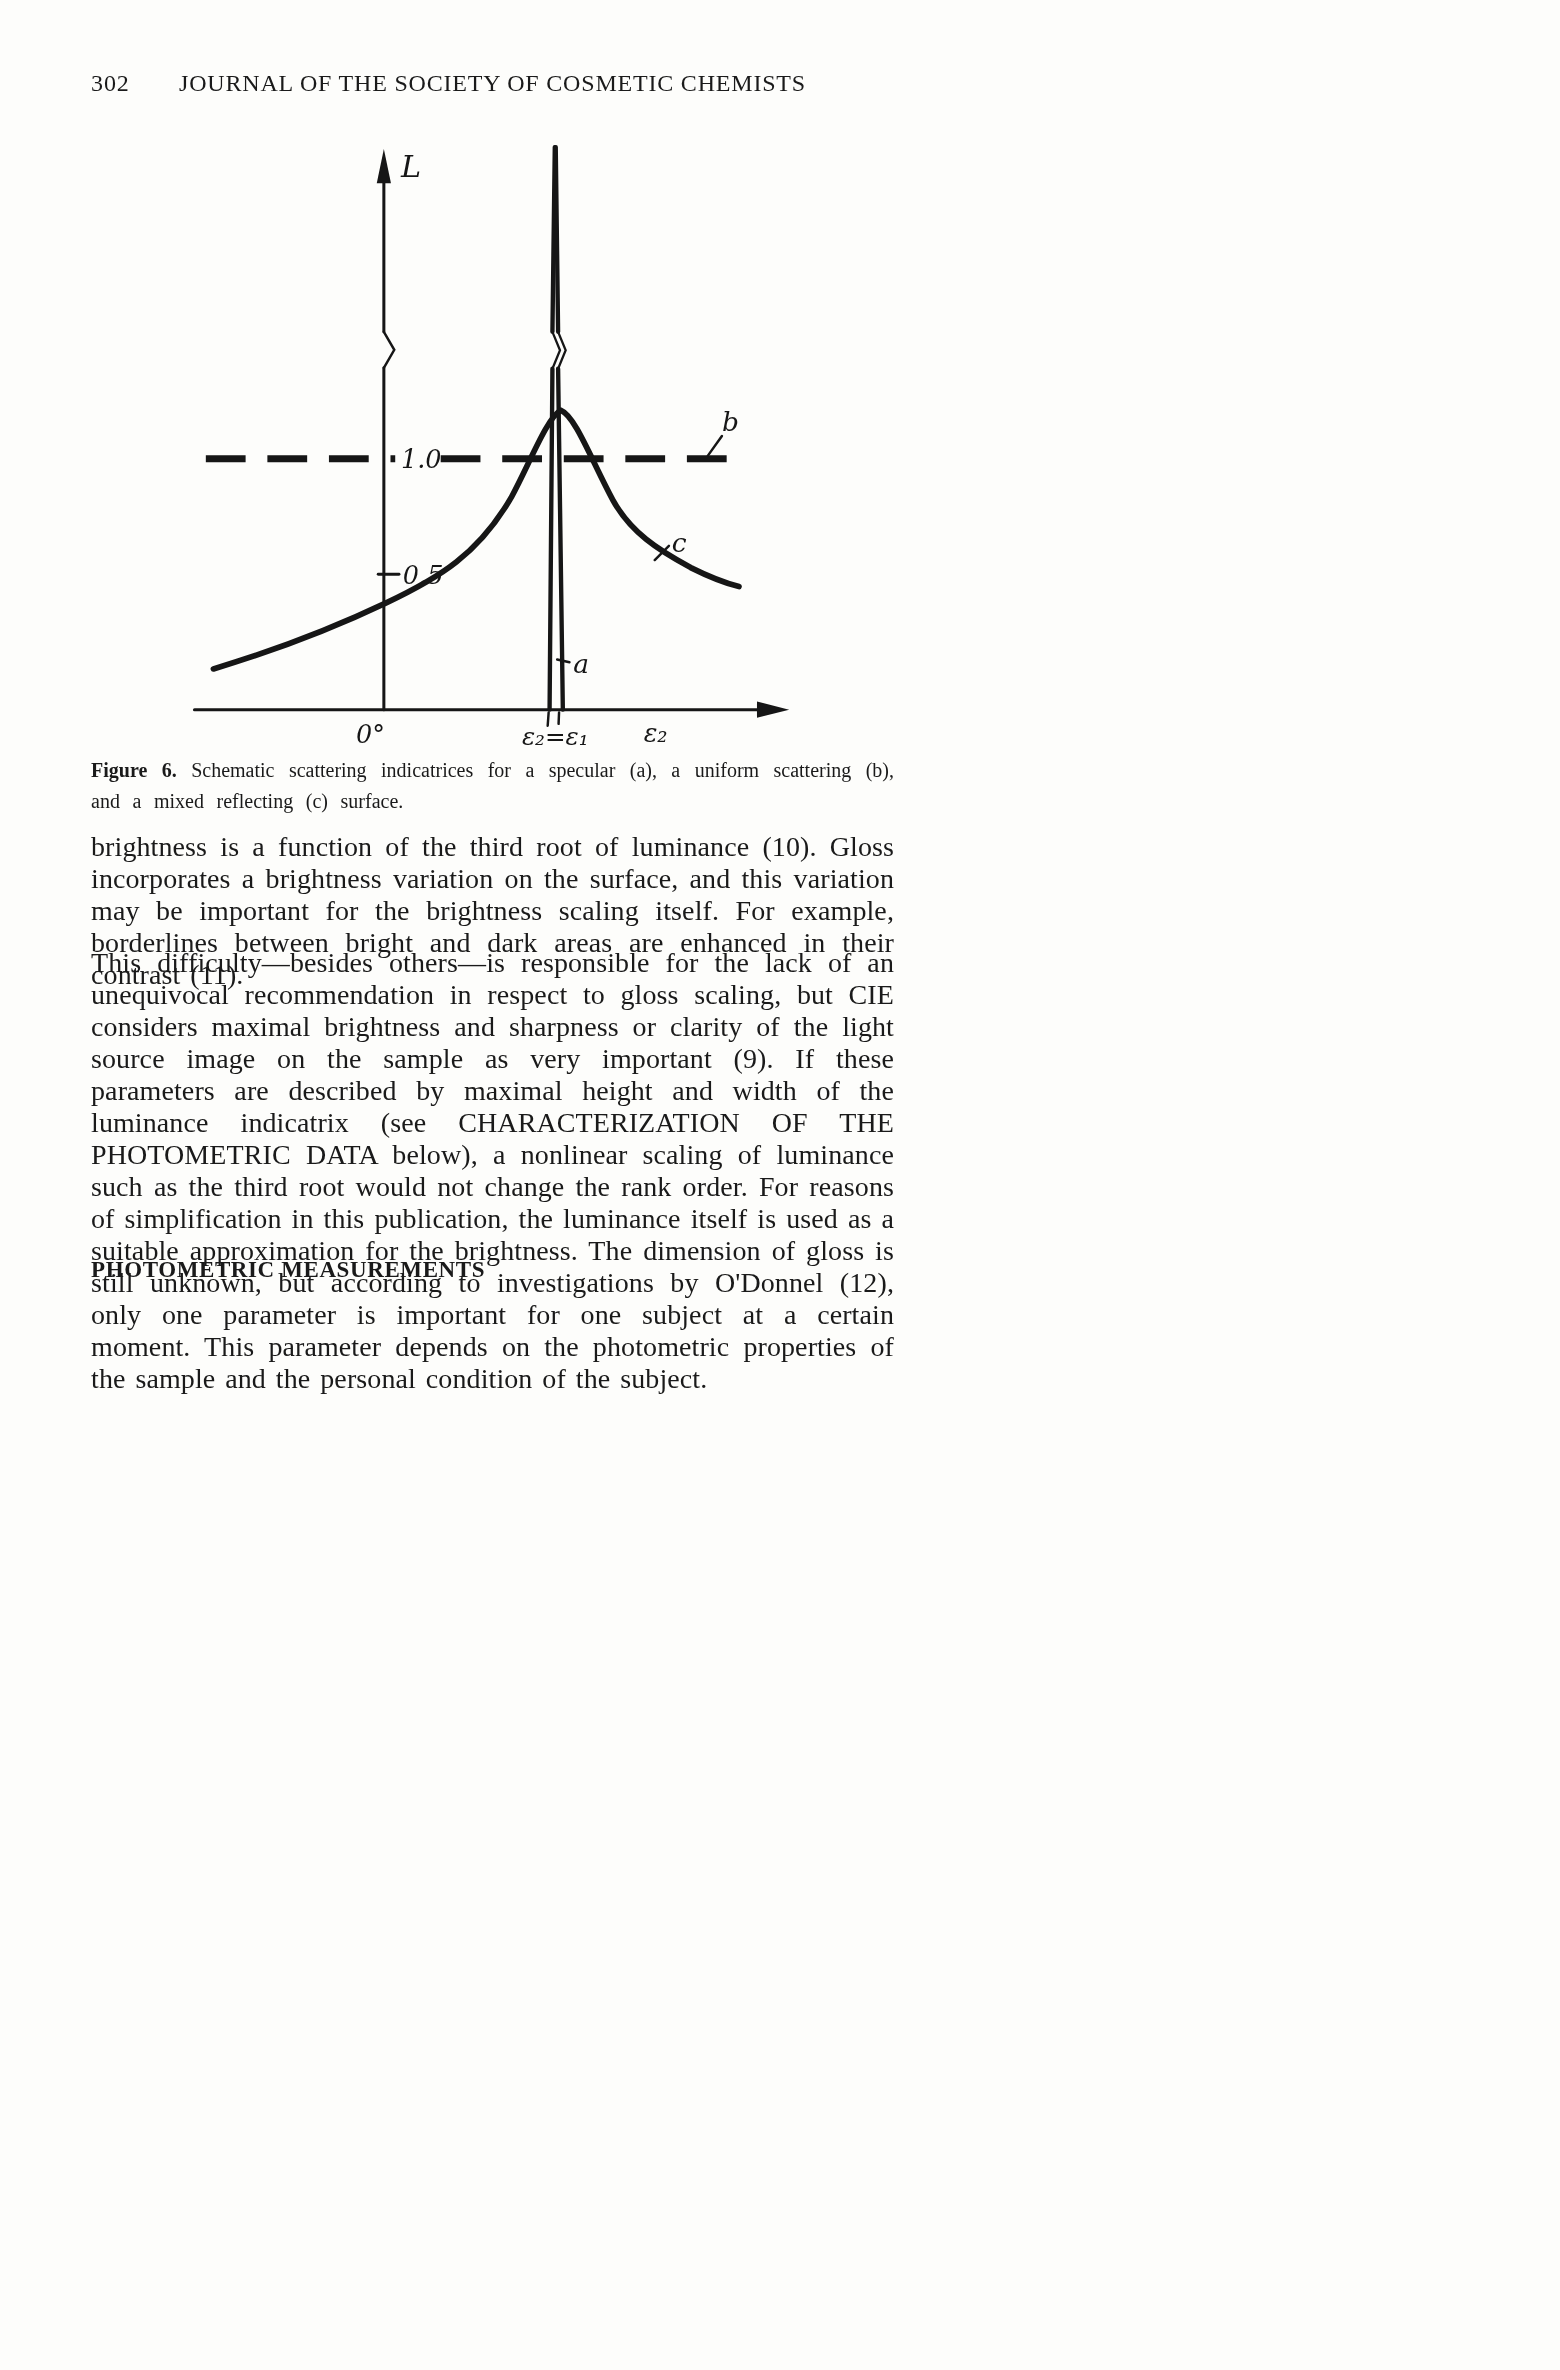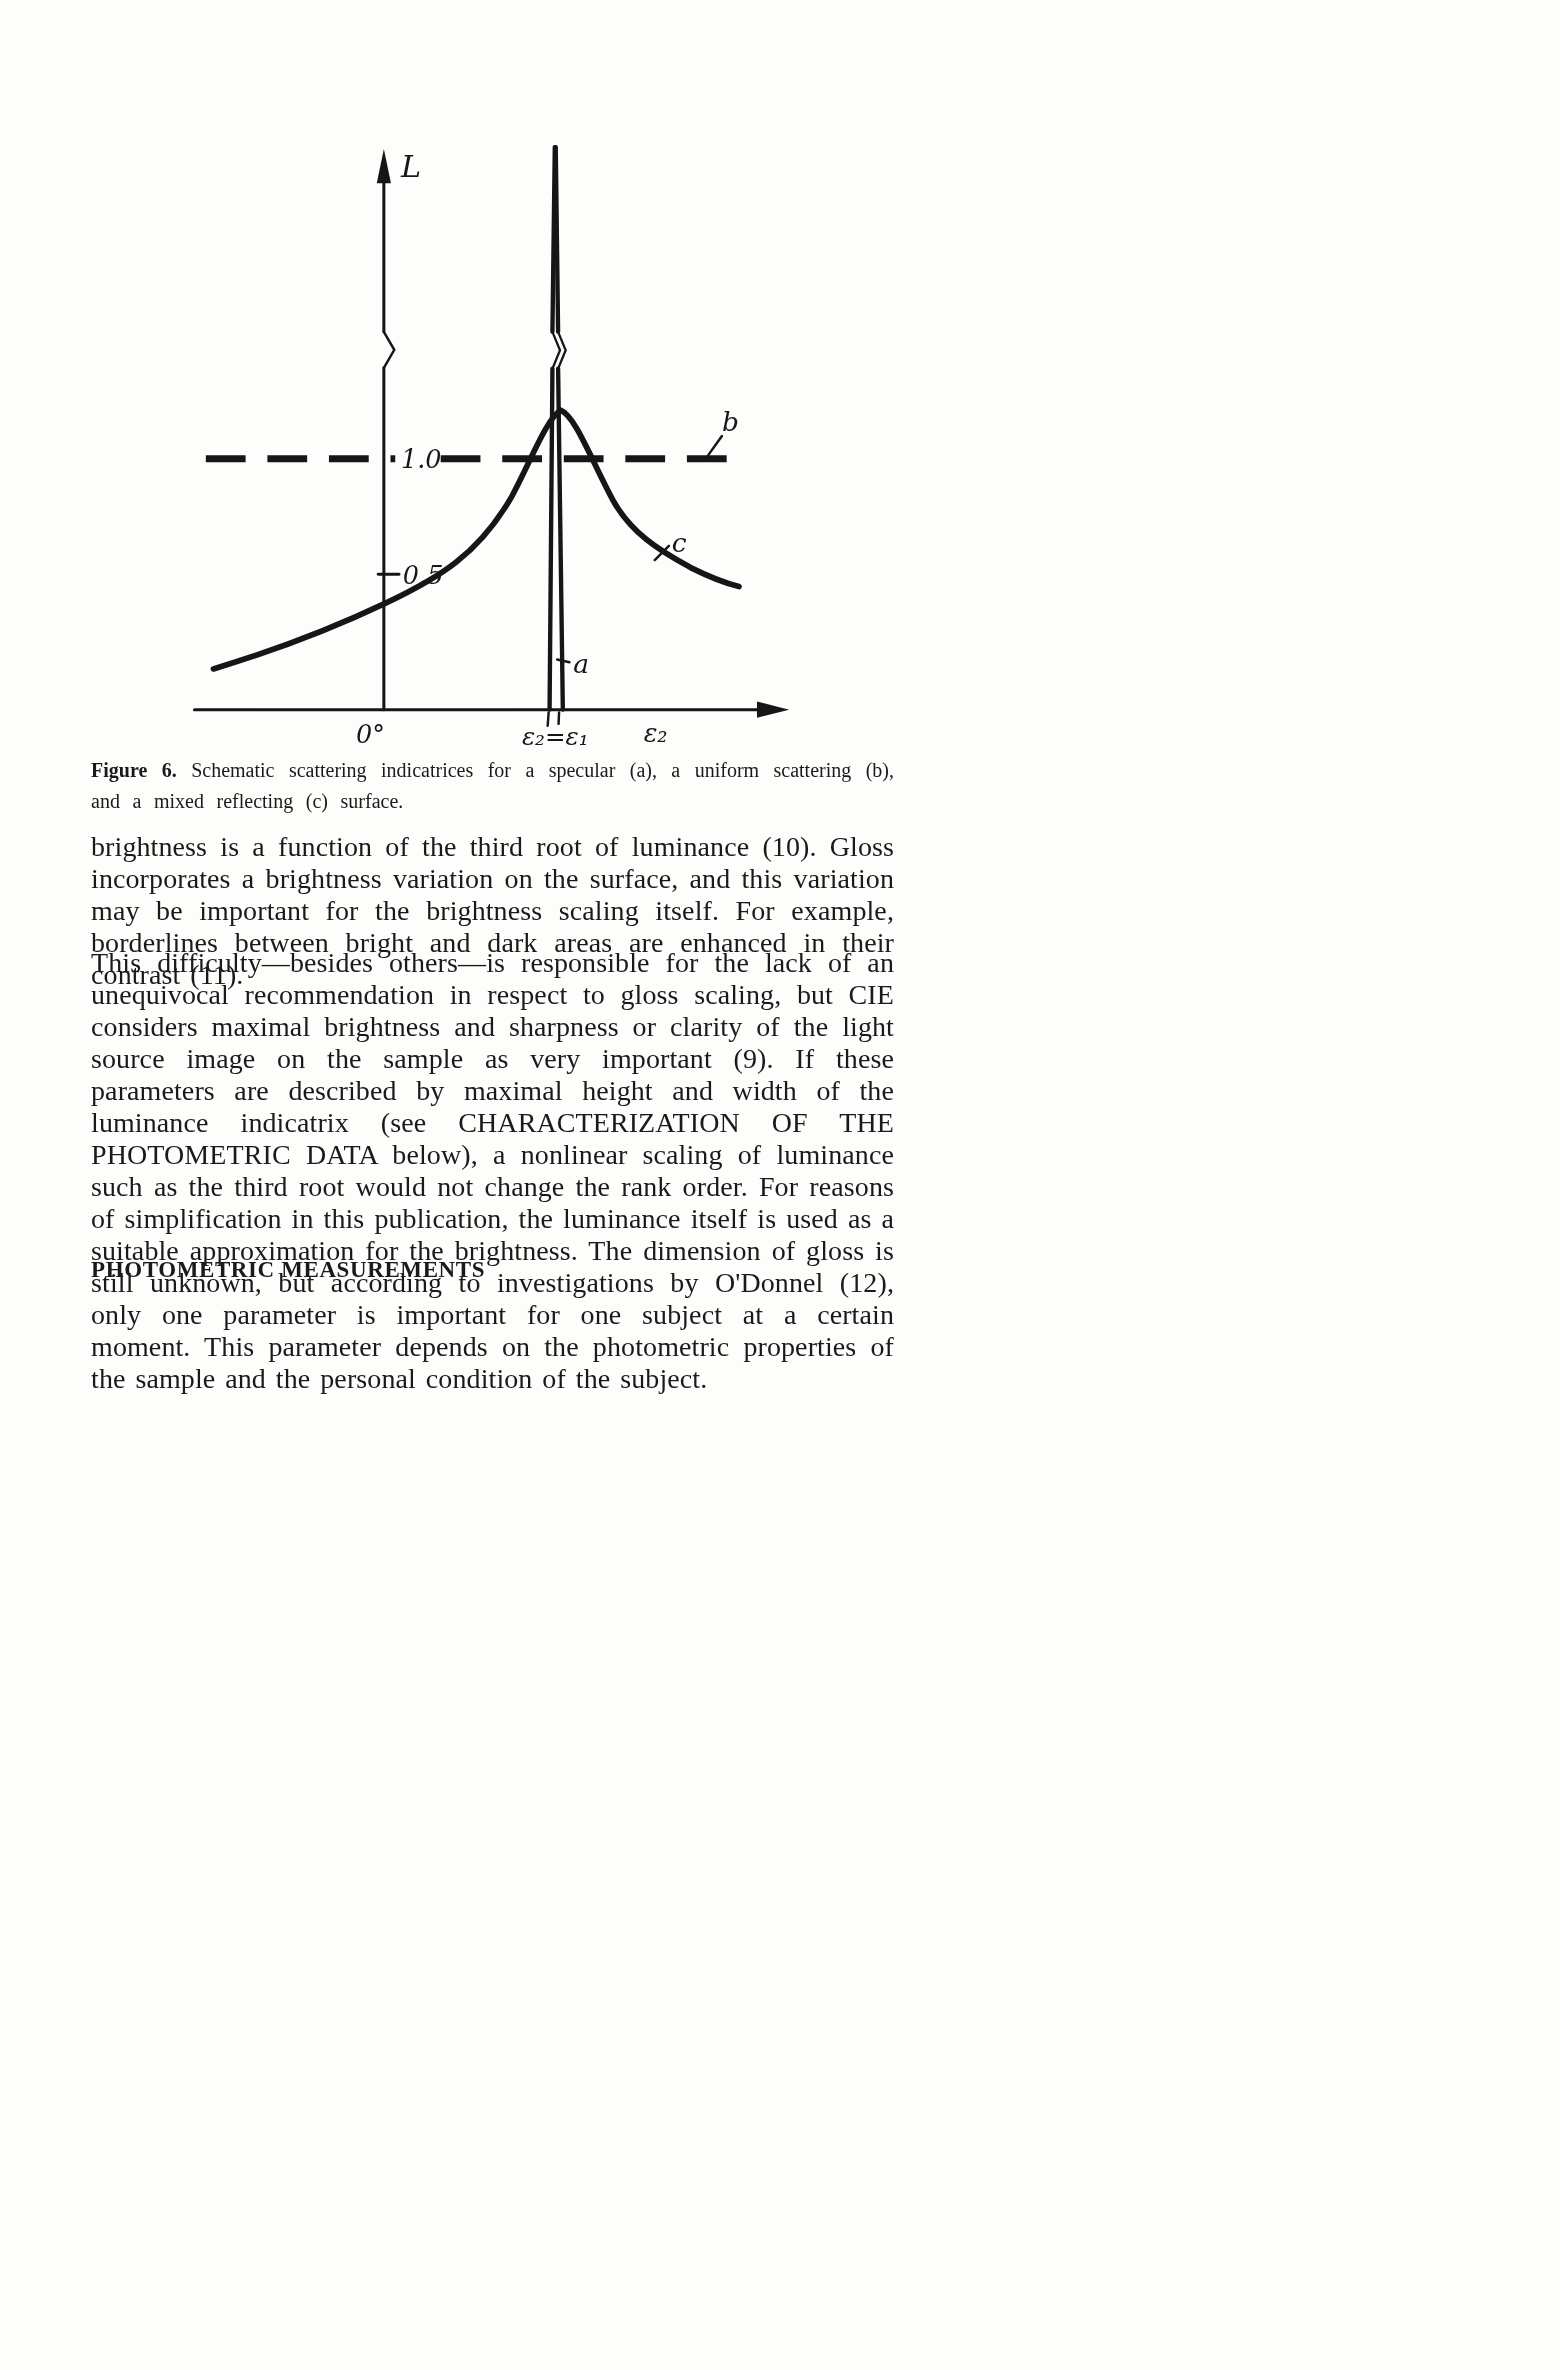--- a/index.html
+++ b/index.html
@@ -74,20 +74,24 @@
     font-weight: bold;
     letter-spacing: 0.6px;
   }
   svg text { user-select: none; }
 </style>
 </head>
 <body>
 
 <div class="page">
 
+  <header class="page-header">
+    <span class="page-number">302</span>
+    <span class="journal-title">JOURNAL OF THE SOCIETY OF COSMETIC CHEMISTS</span>
+  </header>
 
   <div class="figure-wrap">
     <svg viewBox="0 0 660 660" width="625" height="625">
       <g stroke="#161616" fill="none" stroke-linecap="round">
 
         <line x1="10" y1="610" x2="608" y2="610" stroke-width="3.2"></line>
         <polygon points="638,610 604,601.5 604,618.5" fill="#161616" stroke="none"></polygon>
 
         <line x1="210" y1="610" x2="210" y2="249" stroke-width="3.2"></line>
         <polyline points="210,249 221,230 210,211" stroke-width="2.6"></polyline>

